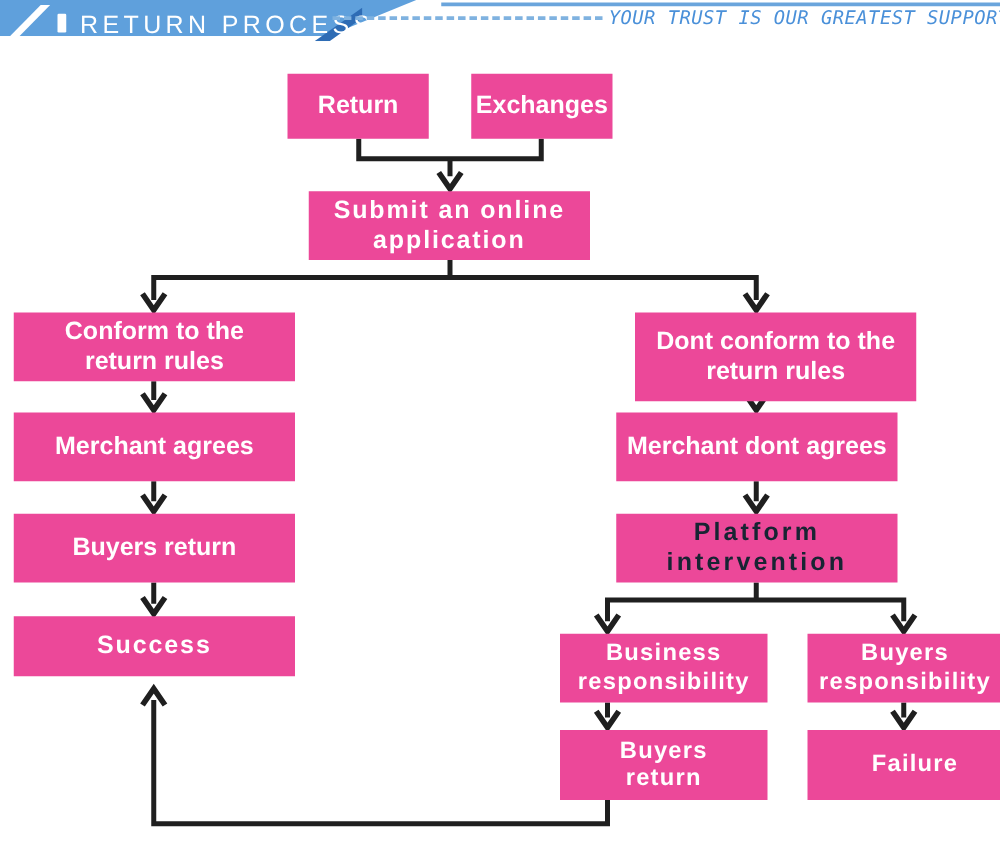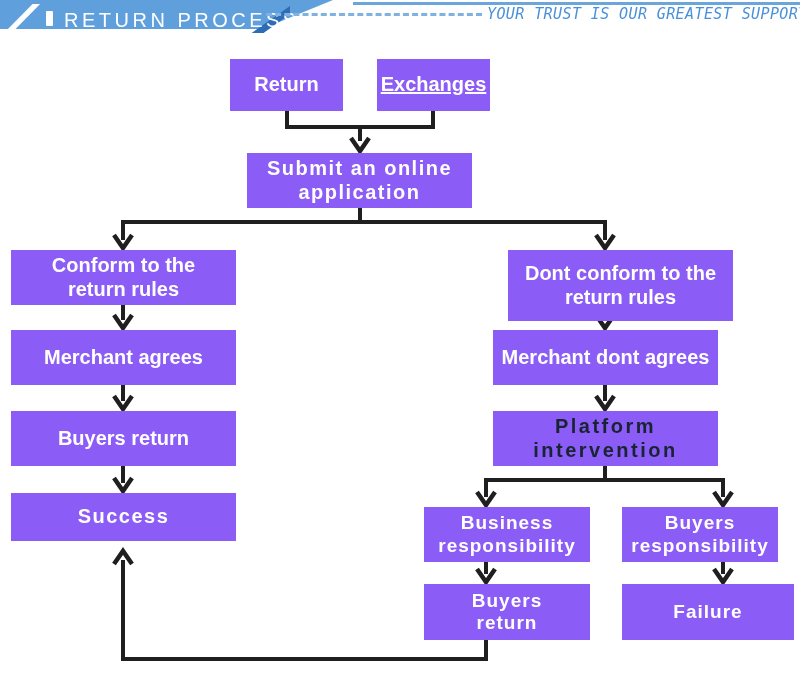--- a/index.html
+++ b/index.html
@@ -47,27 +47,27 @@
   .tagline {
     position:absolute; left:487px; top:5px;
     font-family:"DejaVu Sans Mono", monospace;
     font-style:italic; font-size:15px; letter-spacing:0.4px;
     color:#4a90d9; white-space:nowrap;
   }
 
   
   .node {
     position:absolute;
-    background:#8b5cf6; color:#ffffff;
+    background:#ec4899; color:#ffffff;
     font-weight:bold; font-size:20px; line-height:1.18;
     display:flex; align-items:center; justify-content:center;
     text-align:center; white-space:pre-line;
   }
   .node.sp  { letter-spacing:1.5px; }
-  .node.sm  { font-size:19px; letter-spacing:1px; }
+  .node.sm  { font-size:19px; letter-spacing:1px;margin-left:24px; }
   .node.dark{ color:#182433; font-weight:600; letter-spacing:2.5px; }
 
   svg.connectors {
     position:absolute; left:0; top:0; width:800px; height:680px;
     pointer-events:none;
   }
   svg.connectors path {
     fill:none; stroke:#1f1f1f; stroke-width:4;
   }
   svg.connectors .head { stroke-width:4.5; }
@@ -121,21 +121,21 @@
       <path class="head" d="M596 396 L605 409 L614 396"></path>
       <path class="head" d="M477 492 L486 505 L495 492"></path>
       <path class="head" d="M714 492 L723 505 L732 492"></path>
       <path class="head" d="M477 569 L486 582 L495 569"></path>
       <path class="head" d="M714 569 L723 582 L732 569"></path>
       <path class="head" d="M114 564 L123 551 L132 564"></path>
     </g>
   </svg>
 
   <div class="node" style="left:230px; top:59px;  width:113px; height:52px;">Return</div>
-  <div class="node" style="left:377px; top:59px;  width:113px; height:52px;text-decoration:underline;">Exchanges</div>
+  <div class="node" style="left:377px; top:59px;  width:113px; height:52px;">Exchanges</div>
   <div class="node sp" style="left:247px; top:153px; width:225px; height:55px;">Submit an online
 application</div>
 
   <div class="node" style="left:11px;  top:250px; width:225px; height:55px;">Conform to the
 return rules</div>
   <div class="node" style="left:11px;  top:330px; width:225px; height:55px;text-align:center;">Merchant agrees</div>
   <div class="node" style="left:11px;  top:411px; width:225px; height:55px;">Buyers return</div>
   <div class="node sp" style="left:11px;  top:493px; width:225px; height:48px;">Success</div>
 
   <div class="node" style="left:508px; top:250px; width:225px; height:71px;">Dont conform to the

